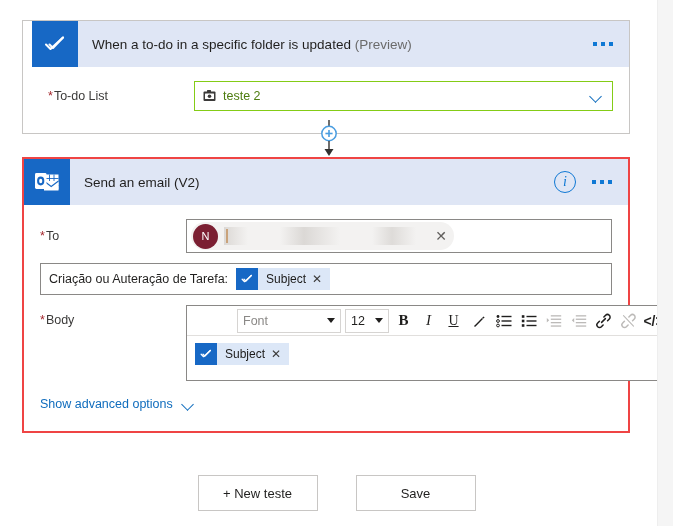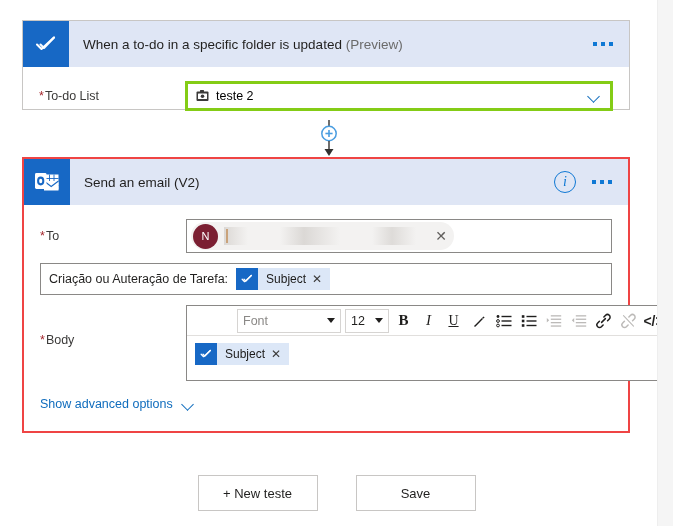--- a/index.html
+++ b/index.html
@@ -102,28 +102,28 @@
     font-size: 12.5px;
     color: #3b3a39;
     padding-top: 8px;
     white-space: nowrap;
   }
   .req { color: #a4262c; margin-right: 1px; }
 
   .field-control { flex: 1; }
 
   .input-box {
-    border: 3px solid #84cc16;
+    border: 1px solid #84cc16;
     background: #ffffff;
     height: 30px;
     display: flex;
     align-items: center;
     padding: 0 8px;
     font-size: 12.5px;
-    color: #000000;
+    color: #4d7c0f;
   }
   .chev {
     margin-left: auto;
     width: 14px; height: 9px;
     position: relative;
   }
   .chev::before {
     content: "";
     position: absolute;
     left: 1px; top: 0;
@@ -335,21 +335,21 @@
     justify-content: center;
     cursor: pointer;
     font-family: "Liberation Sans", sans-serif;
   }
 </style>
 </head>
 <body>
 
 <div id="page">
 
-  <div class="card" style="left:22px; top:20px; width:608px; height:90px;">
+  <div class="card" style="left:22px; top:20px; width:608px; height:114px;padding-left:9px;">
 
     <div class="card-header">
       <div class="app-icon">
         <svg width="26" height="26" viewBox="0 0 26 26">
           <path d="M4 13.5 L8.5 18 L21 6.5" fill="none" stroke="#ffffff" stroke-width="2.1" stroke-linecap="round" stroke-linejoin="round"></path>
           <path d="M7.5 13.5 L11 17 L21 6.5" fill="none" stroke="#ffffff" stroke-width="2.1" stroke-linecap="round" stroke-linejoin="round" opacity="0.95"></path>
         </svg>
       </div>
       <div class="card-title">
         <span>When a to-do in a specific folder is updated</span>
@@ -463,21 +463,21 @@
               </span>
               <span class="token-label">Subject</span>
               <span class="token-x">✕</span>
             </span>
           </div>
         </div>
       </div>
 
       
       <div class="field-row" style="padding-top:10px;">
-        <div class="field-label" style="padding-top:8px;margin-top:20px;">
+        <div class="field-label" style="padding-top:8px;">
           <span class="req">*</span><span>Body</span>
         </div>
         <div class="field-control">
           <div class="editor">
 
             <div class="toolbar">
               <div class="tb-select font">
                 <span>Font</span>
                 <span class="caret"></span>
               </div>

